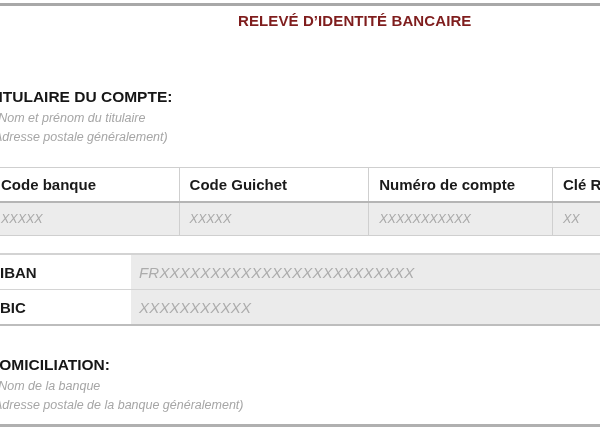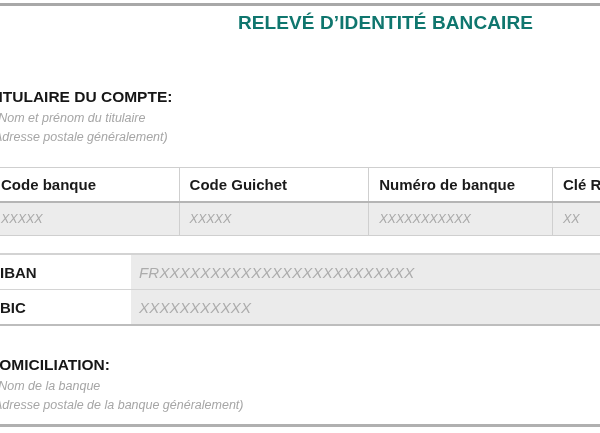--- a/index.html
+++ b/index.html
@@ -5,22 +5,22 @@
     html, body { margin: 0; padding: 0; }
     body {
       width: 600px; height: 433px; overflow: hidden; position: relative;
       background: #ffffff;
       font-family: "Liberation Sans", "DejaVu Sans", sans-serif;
       color: #1a1a1a;
     }
     .rule-top { position: absolute; left: 0; top: 3px; width: 600px; height: 3px; background: #a8a8a8; }
     .rule-bottom { position: absolute; left: 0; top: 424px; width: 600px; height: 3px; background: #b0b0b0; }
     .doc-title {
-      position: absolute; left: 238px; top: 12px; font-size: 19px; font-weight: bold;
-      letter-spacing: 0.1px; color: #0f766e; white-space: nowrap;
+      position: absolute; left: 238px; top: 12px; font-size: 15px; font-weight: bold;
+      letter-spacing: 0.1px; color: #7f1d1d; white-space: nowrap;
     }
     .section-title {
       position: absolute; font-size: 15.5px; font-weight: bold; color: #161616; white-space: nowrap;
     }
     .hint {
       position: absolute; font-size: 12.5px; font-style: italic; color: #a6a6a6; white-space: nowrap;
     }
     
     .rib-table {
       position: absolute; left: -10px; top: 167px; width: 640px; border-collapse: collapse;
@@ -53,21 +53,21 @@
   <colgroup>
     <col style="width:189px">
       <col style="width:190px">
       <col style="width:184px">
       <col style="width:77px">
   </colgroup>
   <thead>
     <tr>
       <th>Code banque</th>
       <th>Code Guichet</th>
-      <th>Numéro de banque</th>
+      <th>Numéro de compte</th>
       <th>Clé RIB</th>
     </tr>
   </thead>
   <tbody>
     <tr>
       <td>XXXXX</td>
       <td>XXXXX</td>
       <td>XXXXXXXXXXX</td>
       <td>XX</td>
     </tr>

